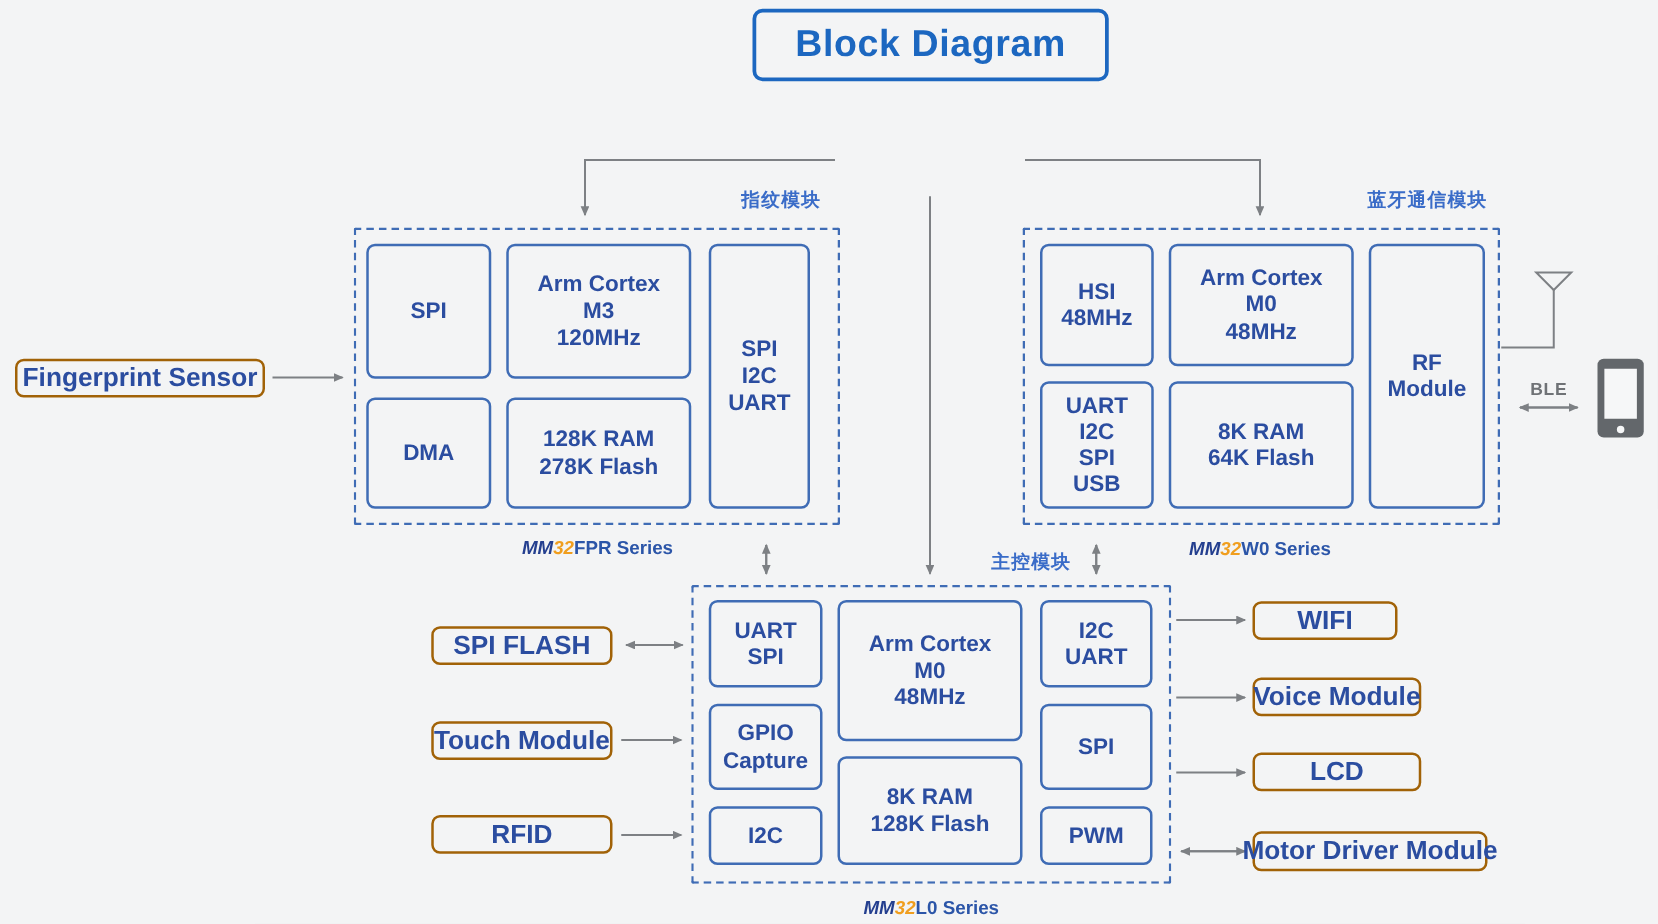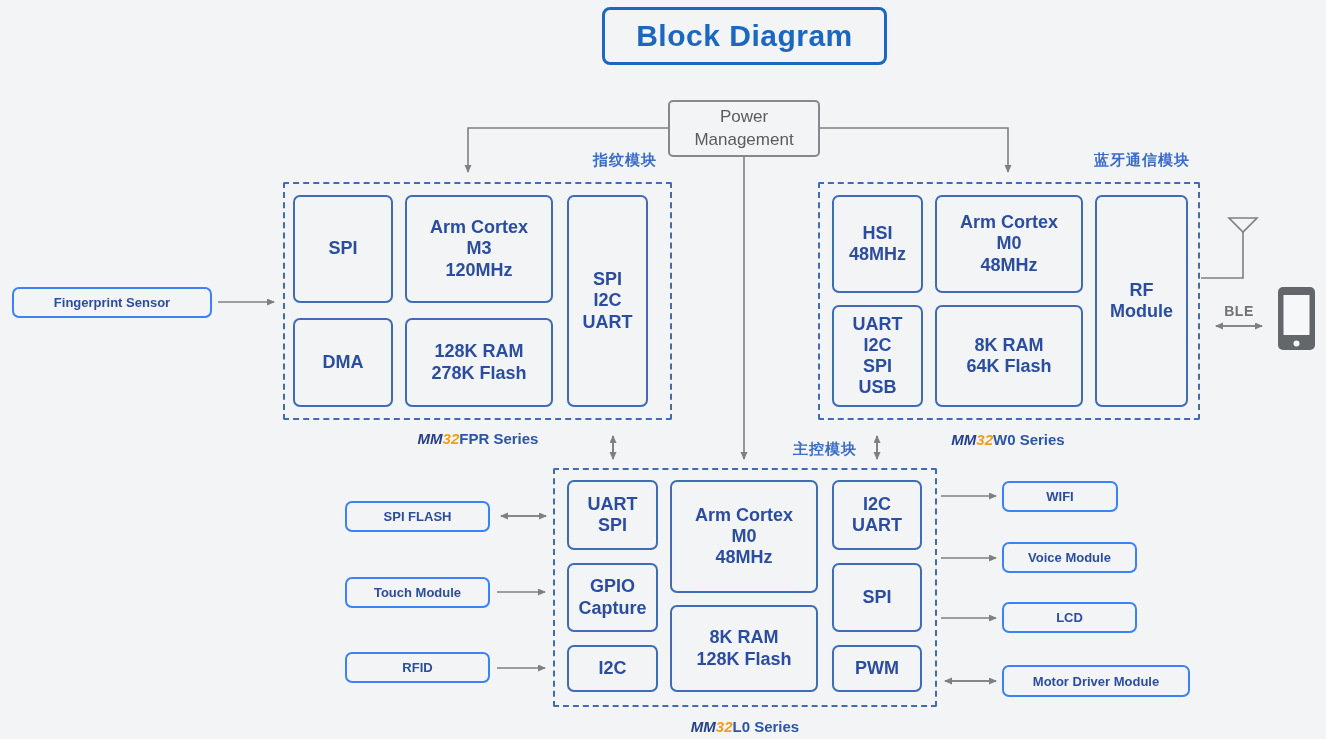--- a/index.html
+++ b/index.html
@@ -9,22 +9,22 @@
   .center{display:flex;align-items:center;justify-content:center;text-align:center;}
 
   .title-box{border:3px solid #1c67c0;border-radius:8px;color:#1c67c0;
              font-size:30px;font-weight:700;letter-spacing:.5px;background:#f3f4f5;}
   .pm-box{border:2px solid #85888c;border-radius:5px;color:#595c60;font-size:17px;
           line-height:1.35;white-space:pre-line;background:#f3f4f5;}
 
   .module{border:2px dashed #3f6cb5;border-radius:2px;}
   .blk{border:2px solid #3f6cb5;border-radius:7px;color:#2b4da0;font-weight:700;
        font-size:18px;line-height:1.18;white-space:pre-line;background:#f3f4f5;}
-  .sat{border:2px solid #3b82f6;border-radius:7px;color:#2b4da0;font-weight:700;
-       font-size:13px;background:#f3f4f5;white-space:nowrap;}
+  .sat{border:2px solid #a16207;border-radius:7px;color:#2b4da0;font-weight:700;
+       font-size:21px;background:#f3f4f5;white-space:nowrap;}
 
   .cn-label{color:#3a6cc8;font-size:15px;font-weight:700;letter-spacing:1px;}
   .series{font-size:15px;font-weight:700;color:#243f8f;}
   .series .mm{font-style:italic;color:#243f8f;}
   .series .num{font-style:italic;color:#f09e1e;}
   .series .rest{color:#2b55a8;}
   .ble-label{color:#6f7276;font-size:14px;font-weight:600;letter-spacing:.5px;}
   svg.layer{position:absolute;left:0;top:0;pointer-events:none;}
 </style>
 </head>
@@ -83,22 +83,20 @@
 
     <g>
       <rect x="1278" y="287" width="37" height="63" rx="5" fill="#63676b"></rect>
       <rect x="1283.5" y="295" width="26" height="40" fill="#f6f7f8"></rect>
       <circle cx="1296.5" cy="343.5" r="3" fill="#f6f7f8"></circle>
     </g>
   </svg>
 
   <div class="abs center title-box" style="left:602px;top:7px;width:285px;height:58px;">Block Diagram</div>
 
-  <div class="abs center pm-box" style="left:668px;top:100px;width:152px;height:57px;">Power
-Management</div>
 
   <div class="abs cn-label" style="left:537px;top:151px;width:120px;text-align:right;">指纹模块</div>
   <div class="abs module" style="left:283px;top:182px;width:389px;height:238px;"></div>
   <div class="abs center blk" style="left:293px;top:195px;width:100px;height:108px;">SPI</div>
   <div class="abs center blk" style="left:405px;top:195px;width:148px;height:108px;">Arm Cortex
 M3
 120MHz</div>
   <div class="abs center blk" style="left:567px;top:195px;width:81px;height:212px;">SPI
 I2C
 UART</div>

